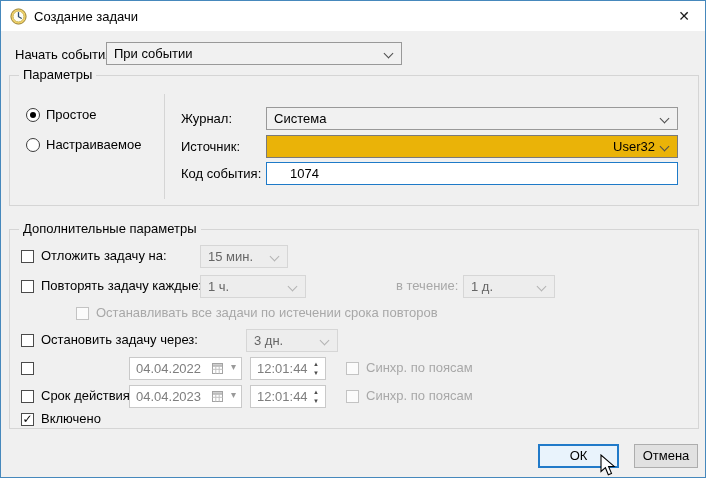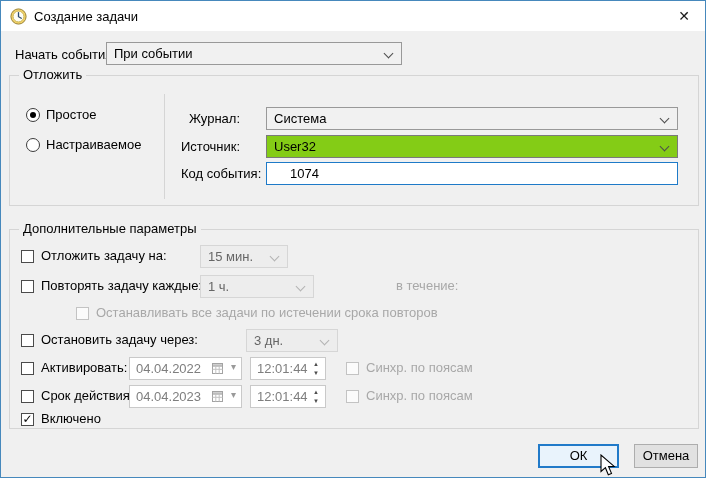--- a/index.html
+++ b/index.html
@@ -24,21 +24,21 @@
   .lbl.dis { color:#a8a8a8; }
   .group { position:absolute; border:1px solid #d5d5d5; box-sizing:border-box; }
   .gtitle { position:absolute; top:-9px; left:9px; background:#f0f0f0; padding:0 4px; white-space:nowrap; }
   .vdiv { position:absolute; width:1px; background:#d5d5d5; }
 
   .combo {
     position:absolute; height:23px; box-sizing:border-box;
     background:#f1f1f1; border:1px solid #999999;
     padding:3px 22px 0 7px; white-space:nowrap; overflow:hidden;
   }
-  .combo.white { background:#84cc16; border-color:#7a7a7a; }
+  .combo.white { background:#eab308; border-color:#7a7a7a;text-align:right; }
   .combo.dis { background:#ededed; border-color:#d6d6d6; color:#666666; }
   .chev {
     position:absolute; right:9px; top:7px; width:6px; height:6px;
     border-right:1px solid #4d4d4d; border-bottom:1px solid #4d4d4d;
     transform:rotate(45deg);
   }
   .combo.dis .chev { border-color:#b3b3b3; }
 
   .textinput {
     position:absolute; height:23px; box-sizing:border-box;
@@ -88,29 +88,29 @@
     <span class="close-btn">✕</span>
   </div>
 
   <span class="lbl" style="left:14px; top:46px;">Начать события:</span>
   <div class="combo" style="left:105px; top:41px; width:296px;">
     <span>При событии</span>
     <span class="chev"></span>
   </div>
 
   <div class="group" style="left:8px; top:74px; width:690px; height:131px;">
-    <span class="gtitle">Отложить</span>
+    <span class="gtitle">Параметры</span>
   </div>
   <span class="rb sel" style="left:25px; top:107px;"></span>
   <span class="lbl" style="left:45px; top:106px;">Простое</span>
   <span class="rb" style="left:25px; top:137px;"></span>
   <span class="lbl" style="left:45px; top:136px;">Настраиваемое</span>
   <div class="vdiv" style="left:163px; top:93px; height:105px;"></div>
 
-  <span class="lbl" style="left:180px; top:110px;margin-left:8px;">Журнал:</span>
+  <span class="lbl" style="left:180px; top:110px;">Журнал:</span>
   <div class="combo" style="left:265px; top:106px; width:412px;">
     <span>Система</span>
     <span class="chev"></span>
   </div>
 
   <span class="lbl" style="left:180px; top:138px;">Источник:</span>
   <div class="combo white" style="left:265px; top:134px; width:412px;">
     <span>User32</span>
     <span class="chev"></span>
   </div>
@@ -124,38 +124,41 @@
 
   <span class="cb" style="left:20px; top:249px;"></span>
   <span class="lbl" style="left:40px; top:247px;">Отложить задачу на:</span>
   <div class="combo dis" style="left:199px; top:244px; width:88px;">
     <span>15 мин.</span>
     <span class="chev"></span>
   </div>
 
   <span class="cb" style="left:20px; top:279px;"></span>
   <span class="lbl" style="left:40px; top:277px;">Повторять задачу каждые:</span>
-  <div class="combo dis" style="left:199px; top:274px; width:114px;">
+  <div class="combo dis" style="left:199px; top:274px; width:106px;">
     <span>1 ч.</span>
     <span class="chev"></span>
   </div>
   <span class="lbl dis" style="left:395px; top:277px;">в течение:</span>
+  <div class="combo dis" style="left:462px; top:274px; width:92px;">
+    <span>1 д.</span>
+    <span class="chev"></span>
+  </div>
 
   <span class="cb dis" style="left:75px; top:306px;"></span>
   <span class="lbl dis" style="left:95px; top:304px;">Останавливать все задачи по истечении срока повторов</span>
 
   <span class="cb" style="left:20px; top:333px;"></span>
   <span class="lbl" style="left:40px; top:331px;">Остановить задачу через:</span>
   <div class="combo dis" style="left:245px; top:328px; width:92px;">
     <span>3 дн.</span>
     <span class="chev"></span>
   </div>
 
   <span class="cb" style="left:20px; top:361px;"></span>
-  <span class="lbl" style="left:40px; top:359px;">Активировать:</span>
   <div class="field" style="left:128px; top:356px; width:113px;">
     <span>04.04.2022</span>
     <span class="calgroup">
       <svg width="11" height="11" viewBox="0 0 11 11">
         <rect x="0.5" y="0.5" width="10" height="10" fill="#ffffff" stroke="#a3a3a3"></rect>
         <rect x="0.5" y="0.5" width="10" height="2.6" fill="#cfcfcf" stroke="#a3a3a3"></rect>
         <line x1="3.8" y1="3.2" x2="3.8" y2="10.5" stroke="#c2c2c2"></line>
         <line x1="7.2" y1="3.2" x2="7.2" y2="10.5" stroke="#c2c2c2"></line>
         <line x1="0.5" y1="6.3" x2="10.5" y2="6.3" stroke="#c2c2c2"></line>
       </svg>

